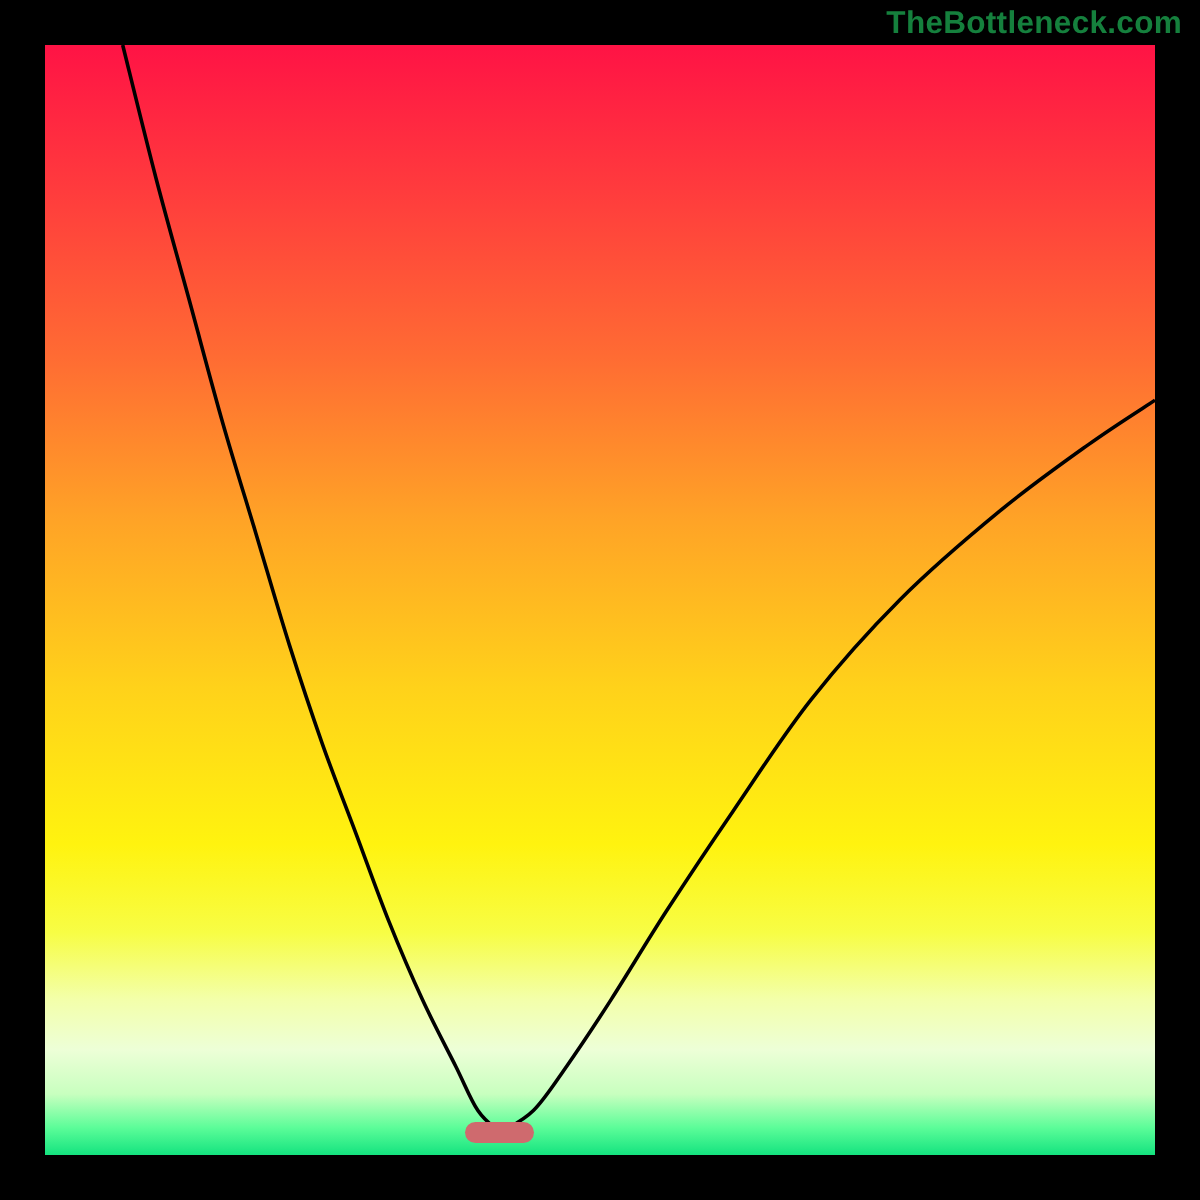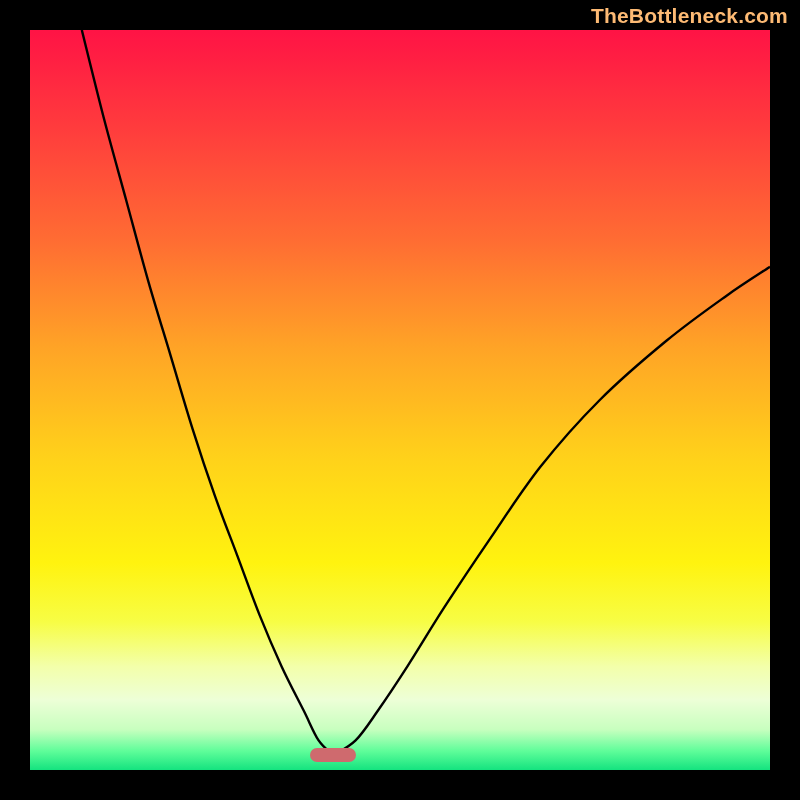--- a/index.html
+++ b/index.html
@@ -40,21 +40,21 @@
     background: #cf6a6e;
     transform: translate(-50%, -50%);
   }
   .watermark {
     position: absolute;
     top: 4px;
     right: 12px;
     font-family: Arial, Helvetica, sans-serif;
     font-size: 21px;
     font-weight: 600;
-    color: #fdba74;
+    color: #15803d;
     letter-spacing: 0.2px;
   }
 </style>
 </head>
 <body>
 
 <div class="frame">
 
   <div class="watermark">TheBottleneck.com</div>
 

